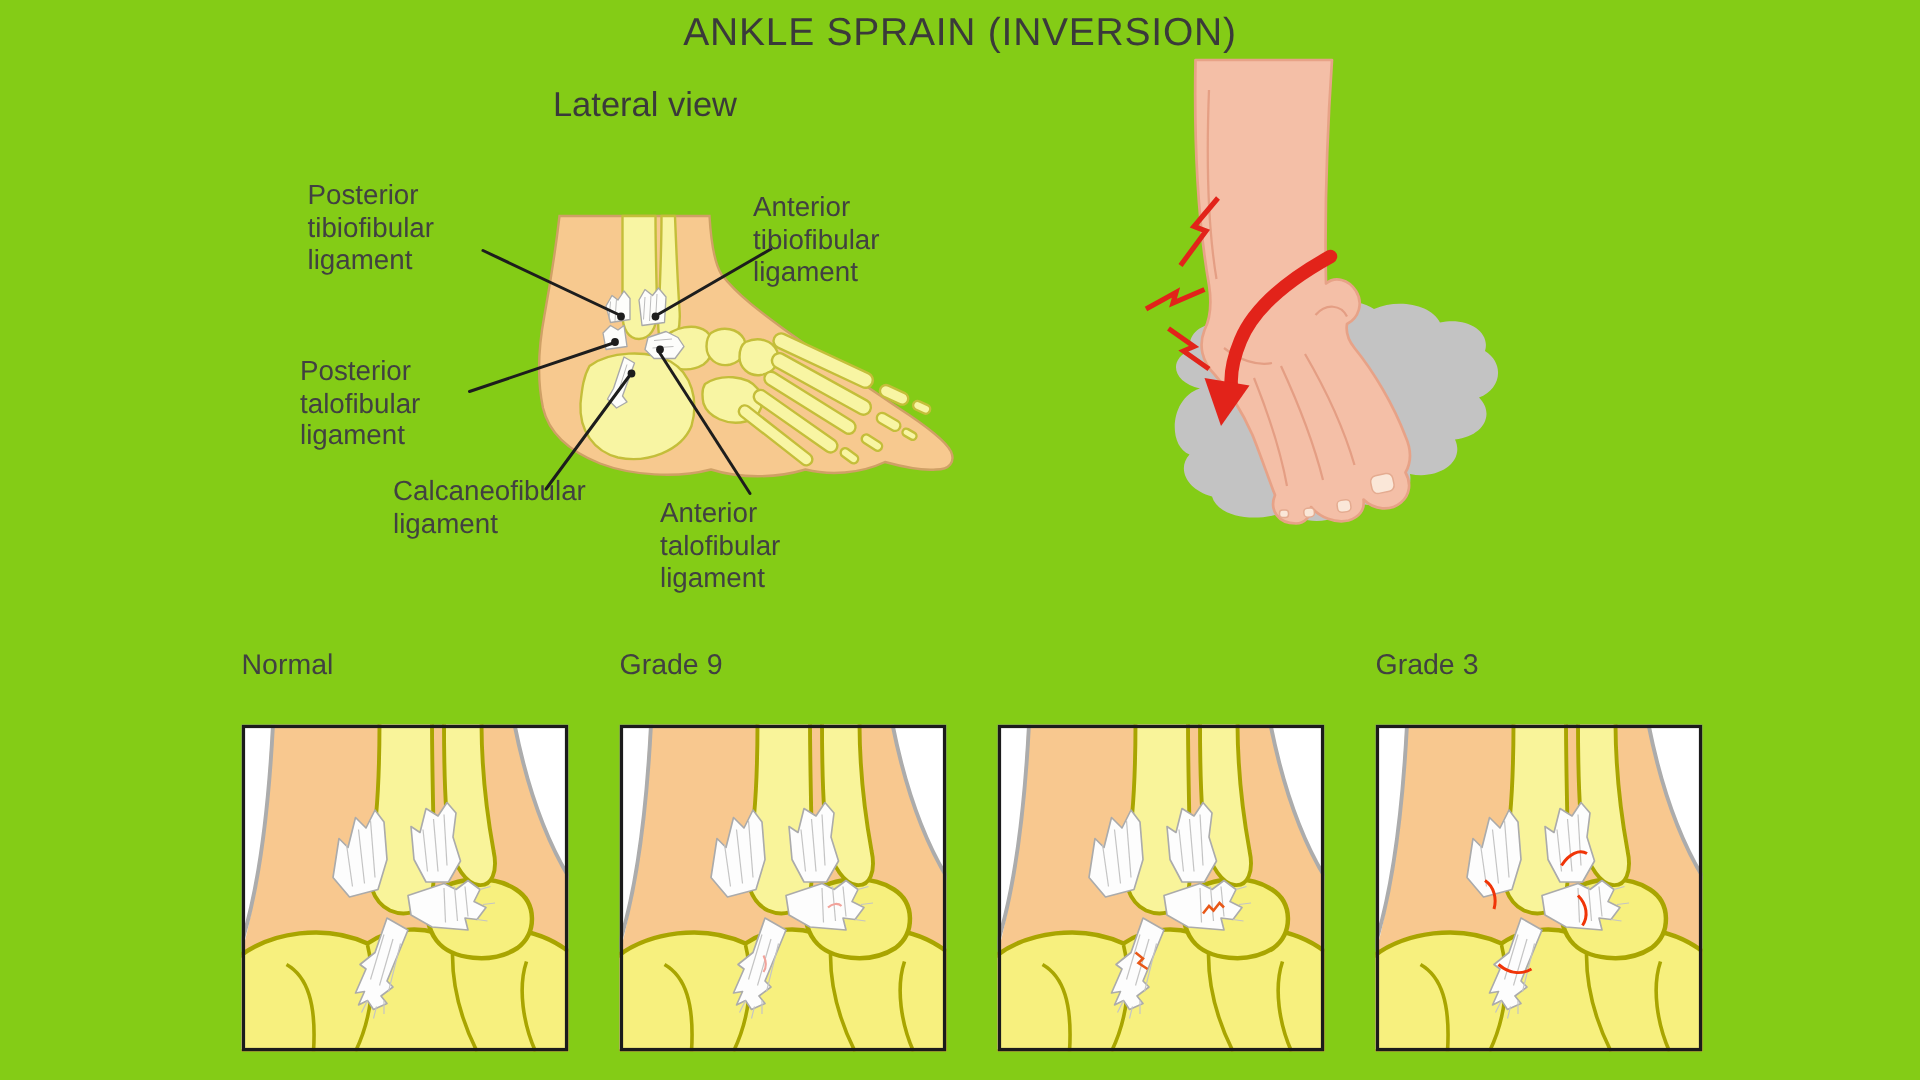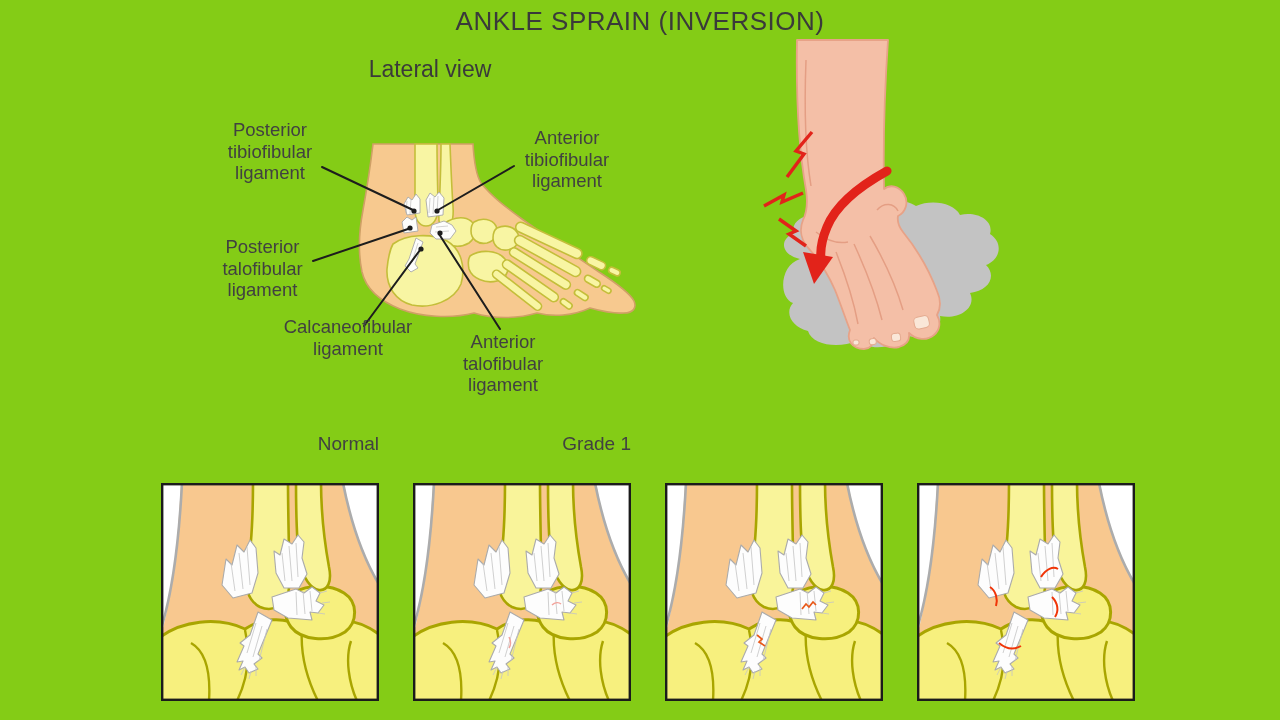--- a/index.html
+++ b/index.html
@@ -10,25 +10,25 @@
   .abs{position:absolute;}
   #main-title{
     left:0;right:0;top:6px;text-align:center;
     font-size:26px;font-weight:300;letter-spacing:.5px;color:#3a3a3a;
   }
   #lateral-heading{
     left:300px;width:260px;top:56px;text-align:center;
     font-size:23px;font-weight:300;color:#3a3a3a;
   }
   .lig-label{
-    white-space:pre-line;text-align:center;
+    white-space:pre-line;
     font-size:18.5px;line-height:21.5px;font-weight:300;color:#414141;
   }
   .grade-label{
-    top:433px;width:218px;text-align:right;
+    top:433px;width:218px;text-align:left;
     font-size:19px;font-weight:300;color:#414141;
   }
   #art{position:absolute;left:0;top:0;}
 </style>
 </head>
 <body>
 
 <div id="canvas">
 
   <svg id="art" width="1280" height="720" viewBox="0 0 1280 720">
@@ -215,14 +215,15 @@
   <div class="abs lig-label" style="left:200px;top:236px;width:125px;">Posterior
 talofibular
 ligament</div>
   <div class="abs lig-label" style="left:262px;top:316px;width:172px;">Calcaneofibular
 ligament</div>
   <div class="abs lig-label" style="left:440px;top:331px;width:126px;">Anterior
 talofibular
 ligament</div>
 
   <div class="abs grade-label" style="left:161px;">Normal</div>
-  <div class="abs grade-label" style="left:413px;">Grade 1</div>
+  <div class="abs grade-label" style="left:413px;">Grade 9</div>
+  <div class="abs grade-label" style="left:917px;">Grade 3</div>
 </div>
 
 </body></html>

